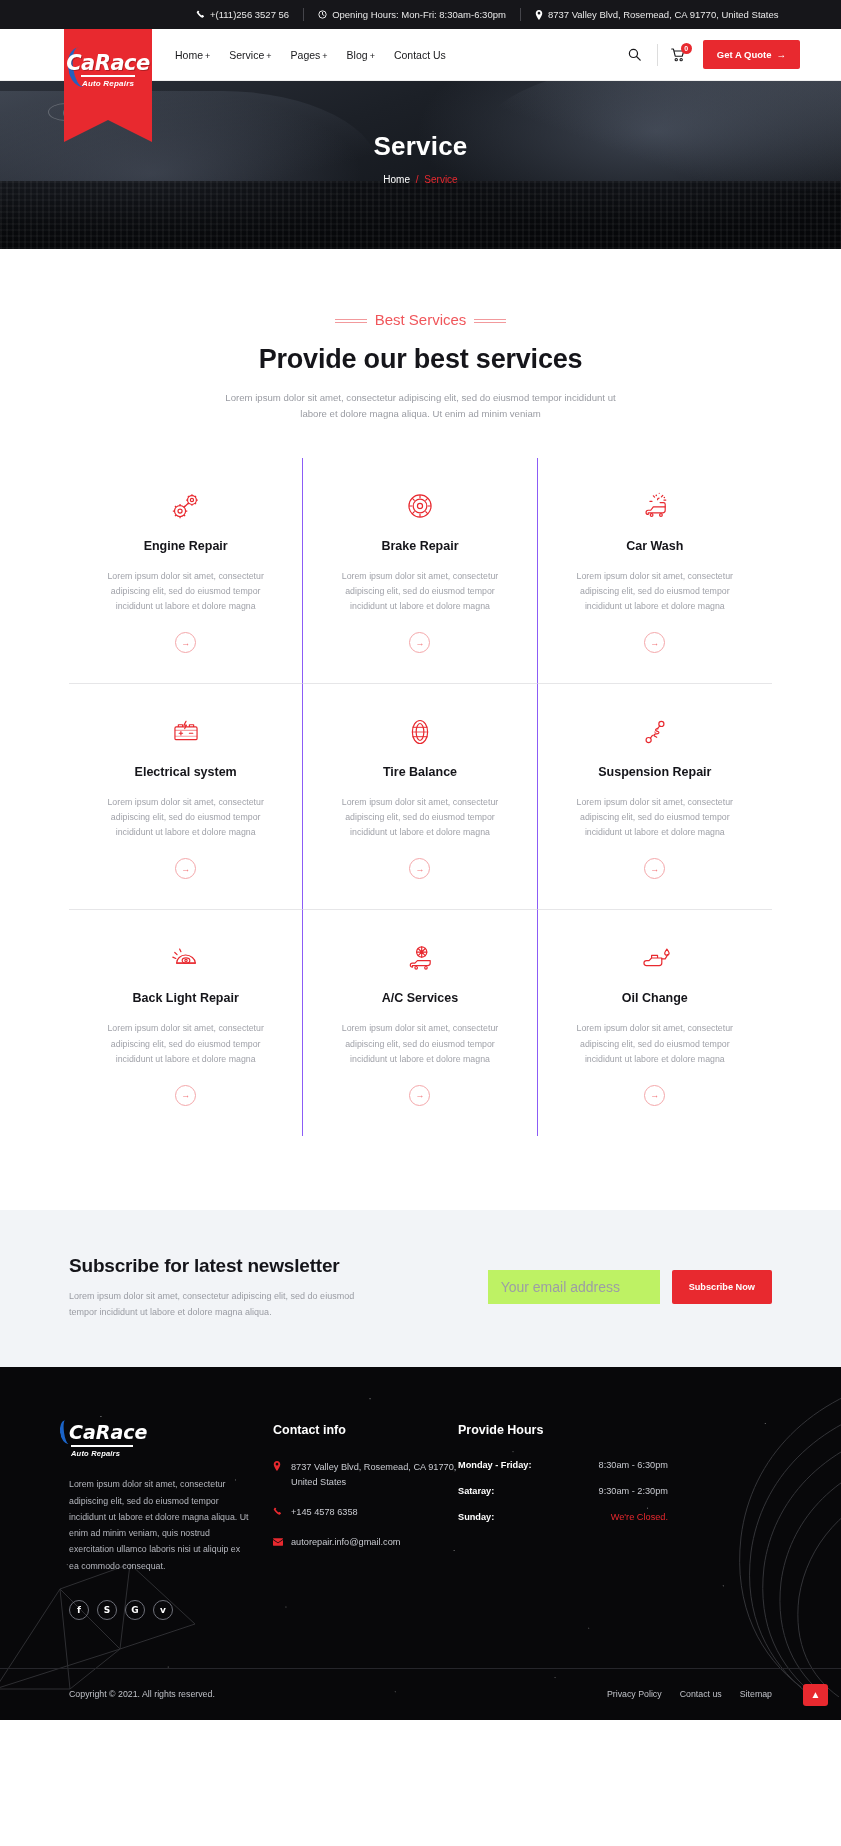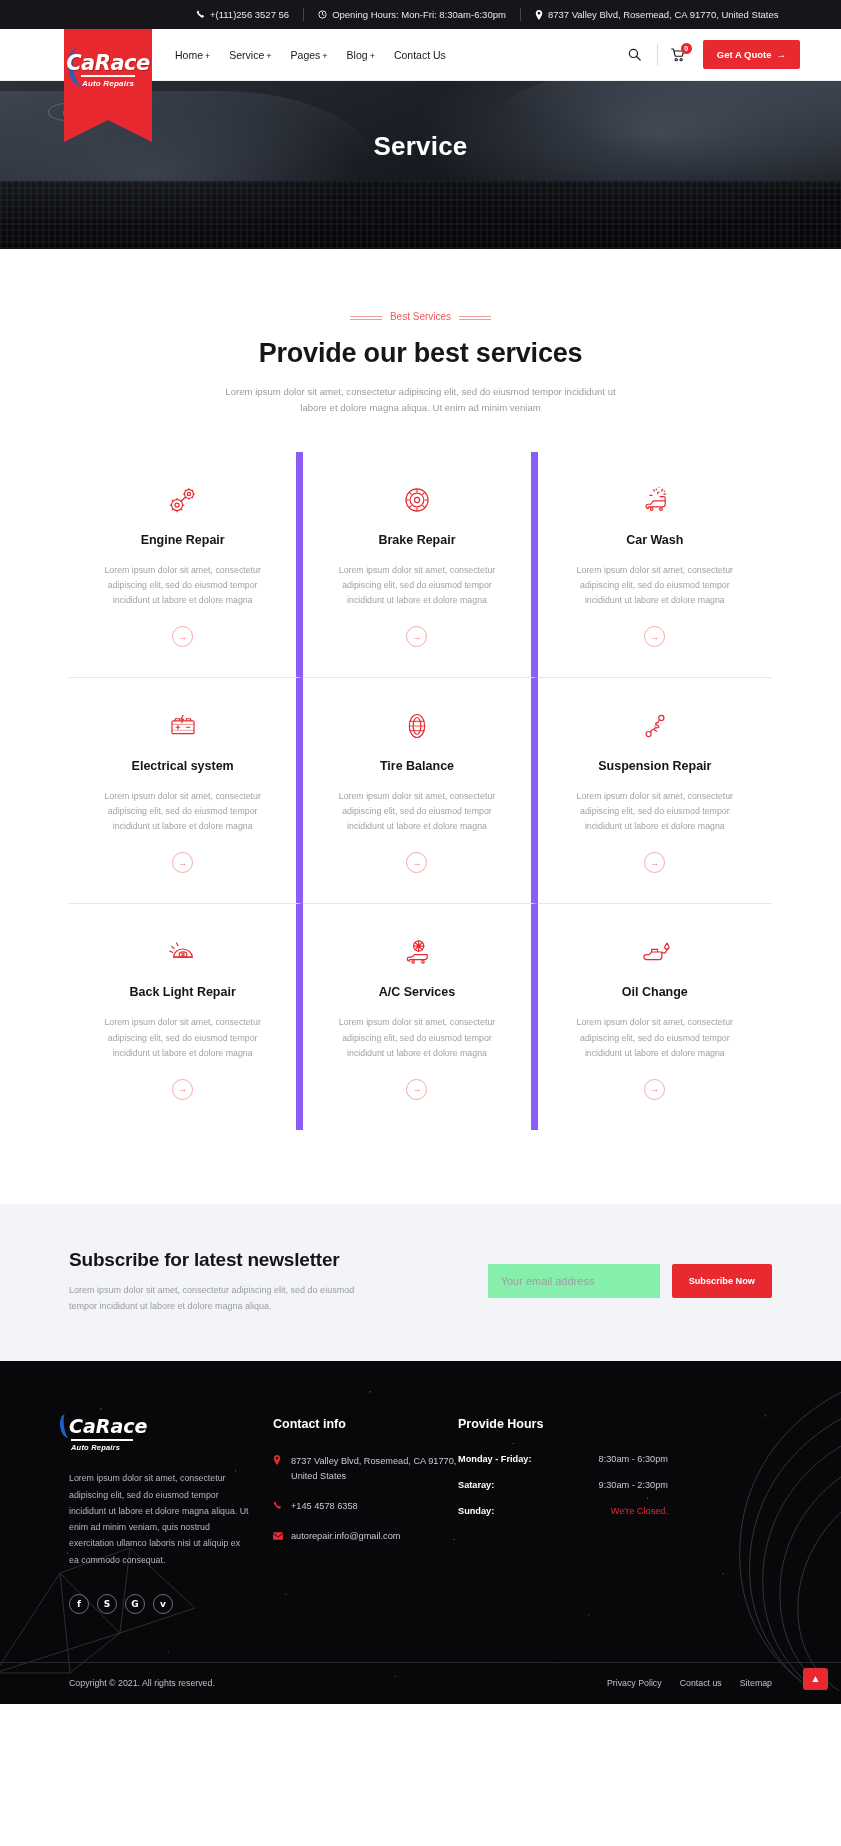--- a/index.html
+++ b/index.html
@@ -217,21 +217,21 @@
   .crumb .cur { color: #e8292f; }
 
   
   .services { padding: 62px 0 74px; }
   .sec-label {
     display: flex;
     align-items: center;
     justify-content: center;
     gap: 8px;
     color: #f0565b;
-    font-size: 10px;
+    font-size: 15px;
     font-weight: 500;
   }
   .sec-label .ln { width: 32px; height: 0; border-top: 1px solid #f2999c; }
   .sec-label .ln::after{ content:""; display:block; margin-top:2px; border-top:1px solid #f2999c; }
   .sec-title {
     text-align: center;
     font-size: 27px;
     font-weight: bold;
     color: #15151a;
     margin-top: 16px;
@@ -248,21 +248,21 @@
 
   .grid {
     margin: 36px auto 0;
     width: 703px;
     display: grid;
     grid-template-columns: repeat(3, 1fr);
   }
   .card {
     padding: 28px 24px 30px;
     text-align: center;
-    border-right: 7px solid #8b5cf6;
+    border-right: 1px solid #8b5cf6;
     border-bottom: 1px solid #e6e6e8;
     position: relative;
   }
   .grid .card:nth-child(3n) { border-right: none; }
   .grid .card:nth-child(n+7) { border-bottom: none; }
   .card-icon {
     height: 40px;
     display: flex;
     align-items: center;
     justify-content: center;
@@ -318,23 +318,23 @@
     font-size: 9px;
     line-height: 1.75;
     color: #9a9ca3;
     max-width: 290px;
   }
   .nl-form { display: flex; align-items: center; gap: 12px; padding-top: 17px; }
   .nl-input {
     width: 172px;
     height: 34px;
     border: none;
-    background: #86efac;
+    background: #bef264;
     padding: 0 13px;
-    font-size: 11px;
+    font-size: 14px;
     color: #55565c;
     font-family: "Liberation Sans", sans-serif;
     outline: none;
   }
   .nl-input::placeholder { color: #9c9ea5; }
   .nl-btn {
     background: #e8292f;
     color: #fff;
     border: none;
     height: 34px;
@@ -466,21 +466,21 @@
   }
   .oh-day { font-weight: bold; color: #fff; }
   .oh-time { color: #c8cad0; }
   .oh-time.closed { color: #e8292f; }
 
   .ftr-bottom {
     position: relative;
     z-index: 3;
     margin-top: 48px;
     border-top: 1px solid #26262b;
-    height: 42px;
+    height: 52px;
     display: flex;
     align-items: center;
   }
   .ftr-bottom-inner {
     width: 703px;
     margin: 0 auto;
     display: flex;
     justify-content: space-between;
     align-items: center;
     font-size: 8.8px;
@@ -578,20 +578,25 @@
   </div>
 
   <div class="hero">
     <div class="hero-img"></div>
     <div class="hero-shape1"></div>
     <div class="hero-shape2"></div>
     <div class="hero-rings"></div>
     <div class="hero-grille"></div>
     <div class="hero-content">
       <div class="hero-title">Service</div>
+      <div class="crumb">
+        <a href="#">Home</a>
+        <span class="slash">/</span>
+        <span class="cur">Service</span>
+      </div>
     </div>
   </div>
 
   <div class="services">
     <div class="sec-label">
       <span class="ln"></span>
       <span>Best Services</span>
       <span class="ln"></span>
     </div>
     <h2 class="sec-title">Provide our best services</h2>

